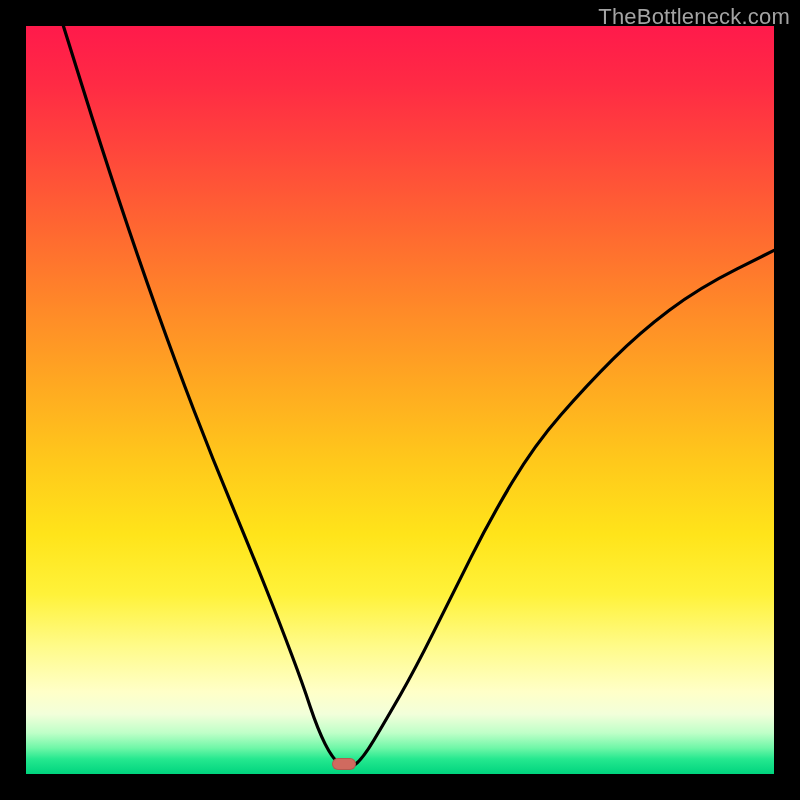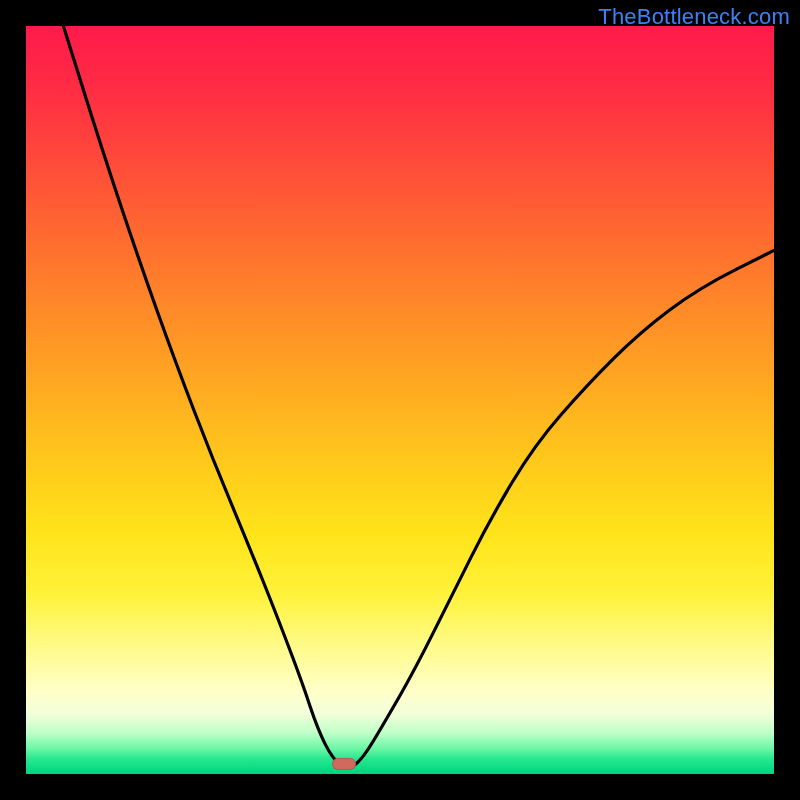--- a/index.html
+++ b/index.html
@@ -41,21 +41,21 @@
       #bfffc8 94.5%,
       #70f7a8 96.5%,
       #25e88f 98%,
       #00d47e 100%
     );
   }
   .watermark {
     position: absolute;
     top: 4px;
     right: 10px;
-    color: #3b82f6;
+    color: #a3a3a3;
     font-size: 22px;
     font-weight: 500;
     letter-spacing: 0.2px;
     user-select: none;
   }
   .curve-svg {
     position: absolute;
     left: 26px;
     top: 26px;
     width: 748px;

